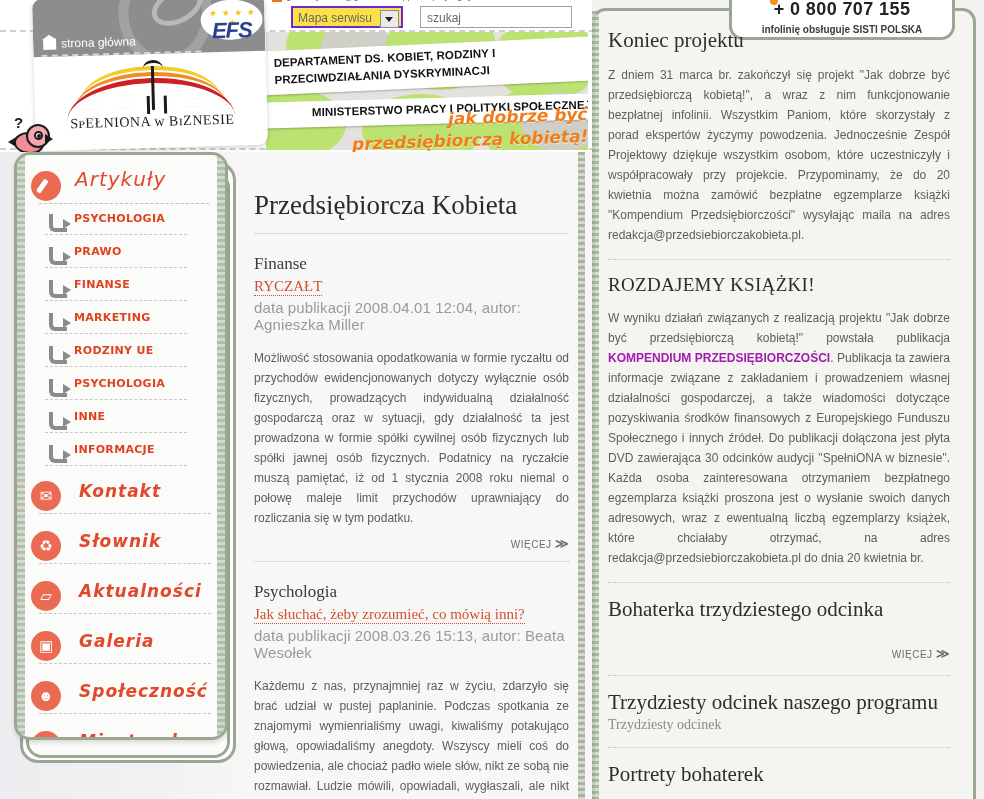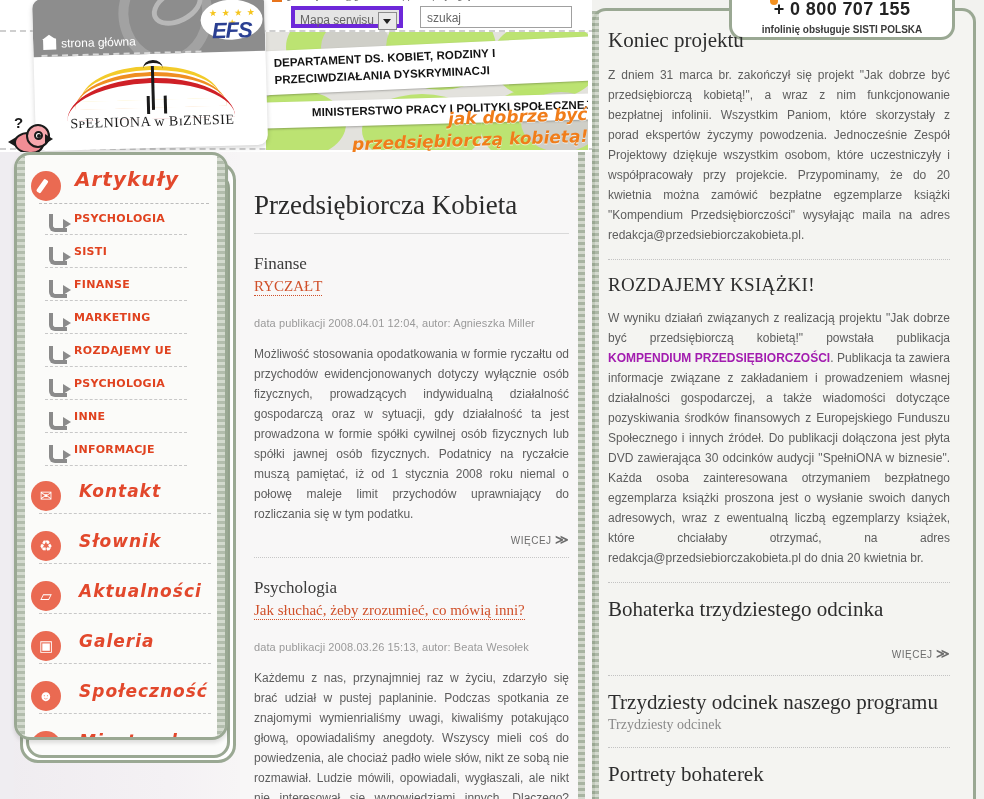--- a/index.html
+++ b/index.html
@@ -28,21 +28,21 @@
   .hdr-dash2{position:absolute;left:0;top:148px;width:984px;height:0;border-top:2px dashed #cfcfcf;}
 
   
   .util-strip{position:absolute;left:268px;top:-10px;width:330px;height:14px;overflow:hidden;
     font-size:10px;color:#6a6a6a;white-space:nowrap;}
   .util-square{position:absolute;left:272px;top:-6px;width:10px;height:8px;background:#e8741c;}
 
   
   .hdr-select{
     position:absolute;left:291px;top:6px;width:112px;height:22px;
-    border:4px solid #6d28d9;background:#e5e5e5;
+    border:2px solid #6d28d9;background:#fde047;
     font-size:12px;color:#555;box-sizing:border-box;
   }
   .hdr-select .sel-label{position:absolute;left:5px;top:3px;font-size:12px;color:#666;}
   .hdr-select .sel-arrow{
     position:absolute;right:2px;top:2px;width:17px;height:16px;background:#e9e9e9;border:1px solid #8d8d8d;
   }
   .hdr-select .sel-arrow:after{
     content:"";position:absolute;left:4px;top:6px;
     border-left:4px solid transparent;border-right:4px solid transparent;border-top:5px solid #222;
   }
@@ -169,21 +169,21 @@
     content:"";position:absolute;right:0;top:0;width:8px;height:100%;
     background:repeating-linear-gradient(to bottom,#9aa893 0 3px,#c6cfc0 3px 6px);
     opacity:.75;
   }
 
   .menu-head{position:absolute;left:14px;width:178px;height:38px;}
   .menu-head .ico{
     position:absolute;left:0;top:2px;width:30px;height:30px;border-radius:50%;background:#ea6a52;
   }
   .menu-head .lbl{
-    position:absolute;left:44px;top:-2px;font-family:"DejaVu Sans",sans-serif;font-weight:bold;
+    position:absolute;left:44px;top:-2px;font-family:"DejaVu Sans",sans-serif;font-weight:normal;
     font-size:20px;color:#e2482c;letter-spacing:1px;font-style:italic;
   }
   .menu-head .sep{position:absolute;left:8px;top:34px;width:170px;border-top:1px dashed #bdbdbd;}
 
   .sub-item{position:absolute;left:32px;width:160px;height:31px;}
   .sub-item .arw{
     position:absolute;left:0;top:3px;width:14px;height:14px;
     border-left:4px solid #8b8b8b;border-bottom:4px solid #8b8b8b;border-radius:0 0 0 6px;
   }
   .sub-item .arw:after{
@@ -228,21 +228,21 @@
 
   .art{margin-top:20px;}
   .art h3{
     font-family:"Liberation Serif",serif;font-size:17px;color:#3b3b3b;font-weight:normal;margin:0;
   }
   .art .alink{
     display:block;margin-top:4px;
     font-family:"Liberation Serif",serif;font-size:15px;color:#d0502a;
     border-bottom:1px dotted #d0502a;text-decoration:none;width:fit-content;
   }
-  .art .meta{margin-top:21px;font-size:11px;color:#9a9a9a;letter-spacing:.1px;}
+  .art .meta{margin-top:3px;font-size:15px;color:#9a9a9a;letter-spacing:.1px;}
   .art .body{margin-top:15px;font-size:12px;line-height:20px;color:#5d5d5d;text-align:justify;}
   .more{margin-top:8px;text-align:right;font-size:10px;color:#6c6c6c;letter-spacing:.5px;}
   .more .gg{font-size:13px;font-weight:bold;}
   .hr-dot{margin-top:10px;border-top:1px dotted #c7c7c7;}
 
   
   .rightcol{
     position:absolute;left:592px;top:0;width:392px;height:799px;overflow:hidden;
     background:#f2f2ef;
   }
@@ -382,36 +382,36 @@
       <span class="sep"></span>
     </div>
 
     <div class="sub-item" style="top:56px">
         <span class="arw"></span>
         <span class="lbl">PSYCHOLOGIA</span>
         <span class="sep"></span>
       </div>
     <div class="sub-item" style="top:89px">
         <span class="arw"></span>
-        <span class="lbl">SISTI</span>
+        <span class="lbl">PRAWO</span>
         <span class="sep"></span>
       </div>
     <div class="sub-item" style="top:122px">
         <span class="arw"></span>
         <span class="lbl">FINANSE</span>
         <span class="sep"></span>
       </div>
     <div class="sub-item" style="top:155px">
         <span class="arw"></span>
         <span class="lbl">MARKETING</span>
         <span class="sep"></span>
       </div>
     <div class="sub-item" style="top:188px">
         <span class="arw"></span>
-        <span class="lbl">ROZDAJEMY UE</span>
+        <span class="lbl">RODZINY UE</span>
         <span class="sep"></span>
       </div>
     <div class="sub-item" style="top:221px">
         <span class="arw"></span>
         <span class="lbl">PSYCHOLOGIA</span>
         <span class="sep"></span>
       </div>
     <div class="sub-item" style="top:254px">
         <span class="arw"></span>
         <span class="lbl">INNE</span>

